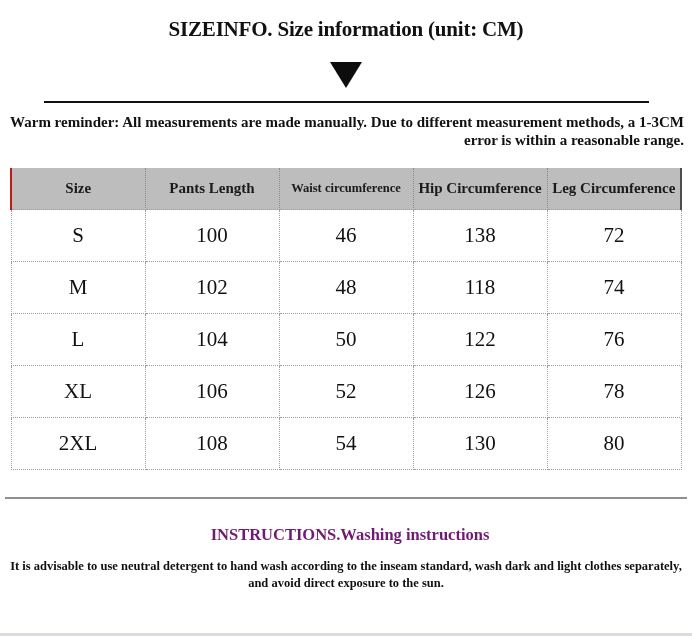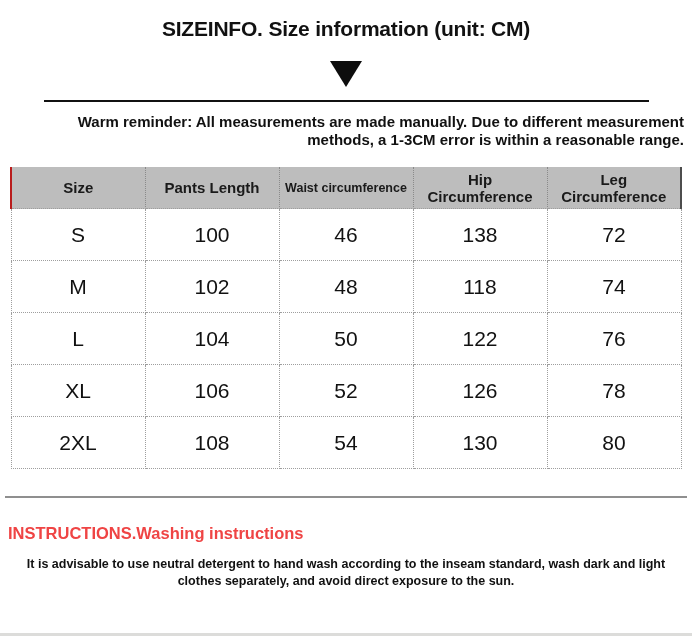--- a/index.html
+++ b/index.html
@@ -5,21 +5,21 @@
   html, body {
     margin: 0;
     padding: 0;
     background: #ffffff;
   }
   .page {
     position: relative;
     width: 692px;
     height: 636px;
     background: #ffffff;
-    font-family: Liberation Sans, sans-serif;
+    font-family: Liberation Serif, serif;
     color: #1a1a1a;
     overflow: hidden;
   }
   .page-title {
     margin: 0;
     padding-top: 17px;
     text-align: center;
     font-size: 21px;
     font-weight: bold;
     letter-spacing: -0.2px;
@@ -86,24 +86,24 @@
     background: #ffffff;
   }
   .mid-rule {
     border: 0;
     border-top: 2px solid #8f8f8f;
     width: 682px;
     margin: 27px auto 0 auto;
   }
   .instructions-title {
     margin: 26px 0 0 8px;
-    text-align: left;
+    text-align: center;
     font-size: 16.5px;
     font-weight: bold;
-    color: #ef4444;
+    color: #701a75;
   }
   .instructions-body {
     margin: 13px auto 0 auto;
     width: 674px;
     text-align: center;
     font-size: 12.5px;
     font-weight: bold;
     line-height: 1.3;
     color: #111111;
   }

